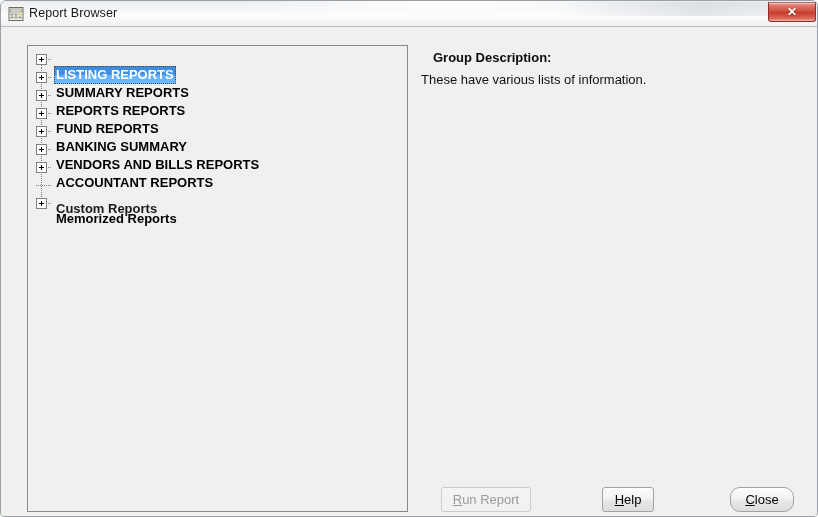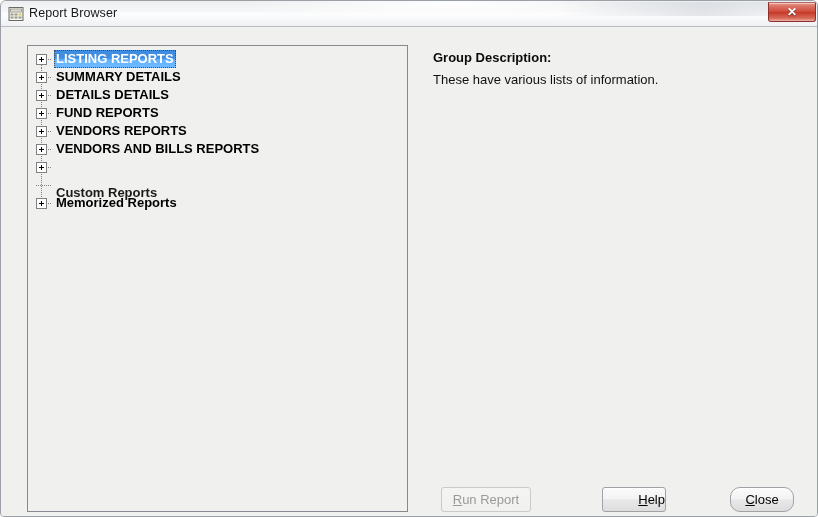--- a/index.html
+++ b/index.html
@@ -176,21 +176,21 @@
   .expander::after {
     content: "";
     position: absolute;
     left: 4px; top: 2px;
     width: 1px; height: 5px;
     background: #000000;
   }
 
   .tree-label {
     position: absolute;
-    left: 26px; top: 0;
+    left: 26px; top: 16px;
     font-size: 13px;
     line-height: 18px;
     color: #000000;
     padding: 0 2px;
     cursor: default;
   }
   .tree-label.bold { font-weight: bold; }
   .tree-label.plain { color: #1a1a1a; font-weight: bold; margin-top: 8px; }
 
   .tree-label.selected {
@@ -204,21 +204,21 @@
   .desc-title {
     position: absolute;
     left: 432px; top: 23px;
     font-size: 13px;
     font-weight: bold;
     color: #0b0b0b;
     white-space: nowrap;
   }
   .desc-text {
     position: absolute;
-    left: 432px; top: 45px;
+    left: 420px; top: 45px;
     font-size: 13px;
     color: #111111;
     white-space: nowrap;
   }
 
   
   .btn {
     position: absolute;
     height: 25px;
     border: 1px solid #9fa3a8;
@@ -236,21 +236,21 @@
   .btn.disabled {
     color: #9a9a9a;
     border-color: #c8cacd;
     background: linear-gradient(to bottom, #f4f4f3 0%, #f1f1f0 100%);
     box-shadow: none;
     cursor: default;
   }
   .btn u { text-decoration: underline; }
 
   #btn-run   { left: 440px; top: 460px; width: 90px; }
-  #btn-help  { left: 601px; top: 460px; width: 64px; text-align: right; }
+  #btn-help  { left: 601px; top: 460px; width: 52px; }
   #btn-close { left: 729px; top: 460px; width: 64px; border-radius: 10px; }
 </style>
 </head>
 <body>
 
 <div class="window">
 
   <div class="titlebar">
     <div class="glass-blob"></div>
     <div class="glass-blob2"></div>
@@ -282,50 +282,51 @@
           <div class="tree-row">
             <div class="trunk first"></div>
             <div class="stub"></div>
             <div class="expander"></div>
             <div class="tree-label bold selected">LISTING REPORTS</div>
           </div>
           <div class="tree-row">
             <div class="trunk"></div>
             <div class="stub"></div>
             <div class="expander"></div>
-            <div class="tree-label bold">SUMMARY DETAILS</div>
-          </div>
-          <div class="tree-row">
-            <div class="trunk"></div>
-            <div class="stub"></div>
-            <div class="expander"></div>
-            <div class="tree-label bold">DETAILS DETAILS</div>
+            <div class="tree-label bold">SUMMARY REPORTS</div>
+          </div>
+          <div class="tree-row">
+            <div class="trunk"></div>
+            <div class="stub"></div>
+            <div class="expander"></div>
+            <div class="tree-label bold">REPORTS REPORTS</div>
           </div>
           <div class="tree-row">
             <div class="trunk"></div>
             <div class="stub"></div>
             <div class="expander"></div>
             <div class="tree-label bold">FUND REPORTS</div>
           </div>
           <div class="tree-row">
             <div class="trunk"></div>
             <div class="stub"></div>
             <div class="expander"></div>
-            <div class="tree-label bold">VENDORS REPORTS</div>
+            <div class="tree-label bold">BANKING SUMMARY</div>
           </div>
           <div class="tree-row">
             <div class="trunk"></div>
             <div class="stub"></div>
             <div class="expander"></div>
             <div class="tree-label bold">VENDORS AND BILLS REPORTS</div>
           </div>
           <div class="tree-row">
             <div class="trunk"></div>
             <div class="stub"></div>
             <div class="expander"></div>
+            <div class="tree-label bold">ACCOUNTANT REPORTS</div>
           </div>
           <div class="tree-row">
             <div class="trunk"></div>
             <div class="stub wide"></div>
             <div class="tree-label plain">Custom Reports</div>
           </div>
           <div class="tree-row">
             <div class="trunk last"></div>
             <div class="stub"></div>
             <div class="expander"></div>

